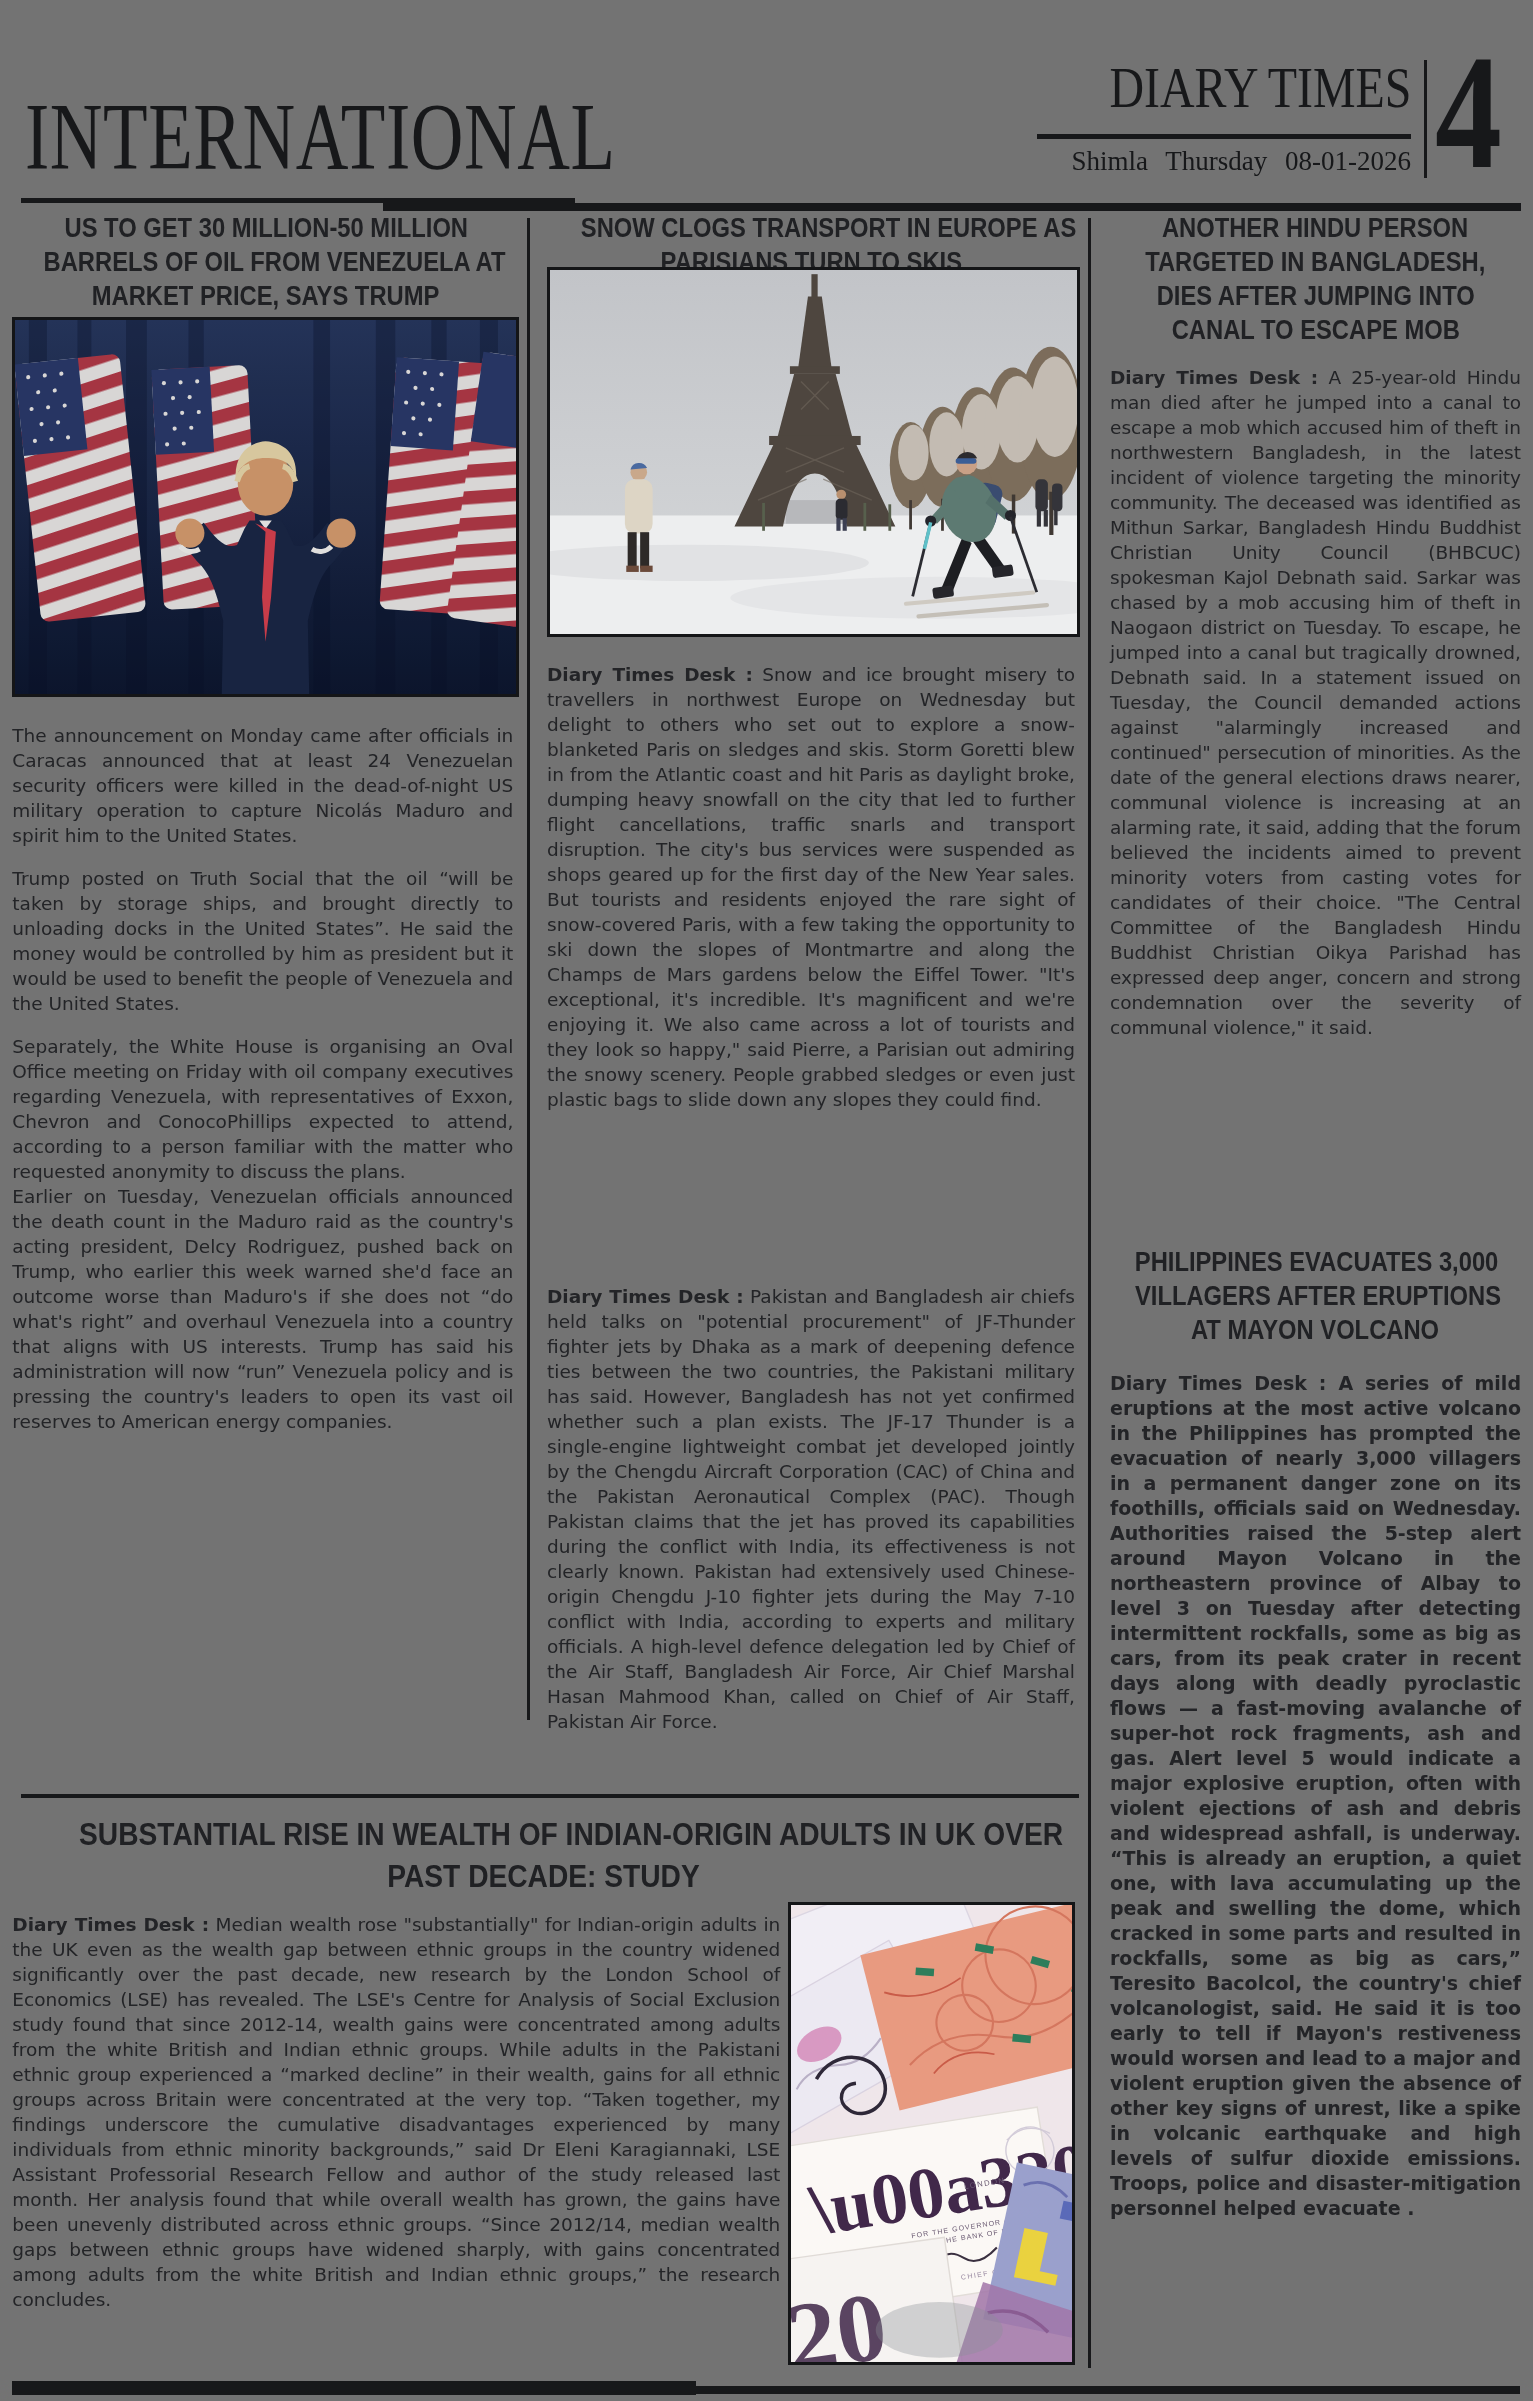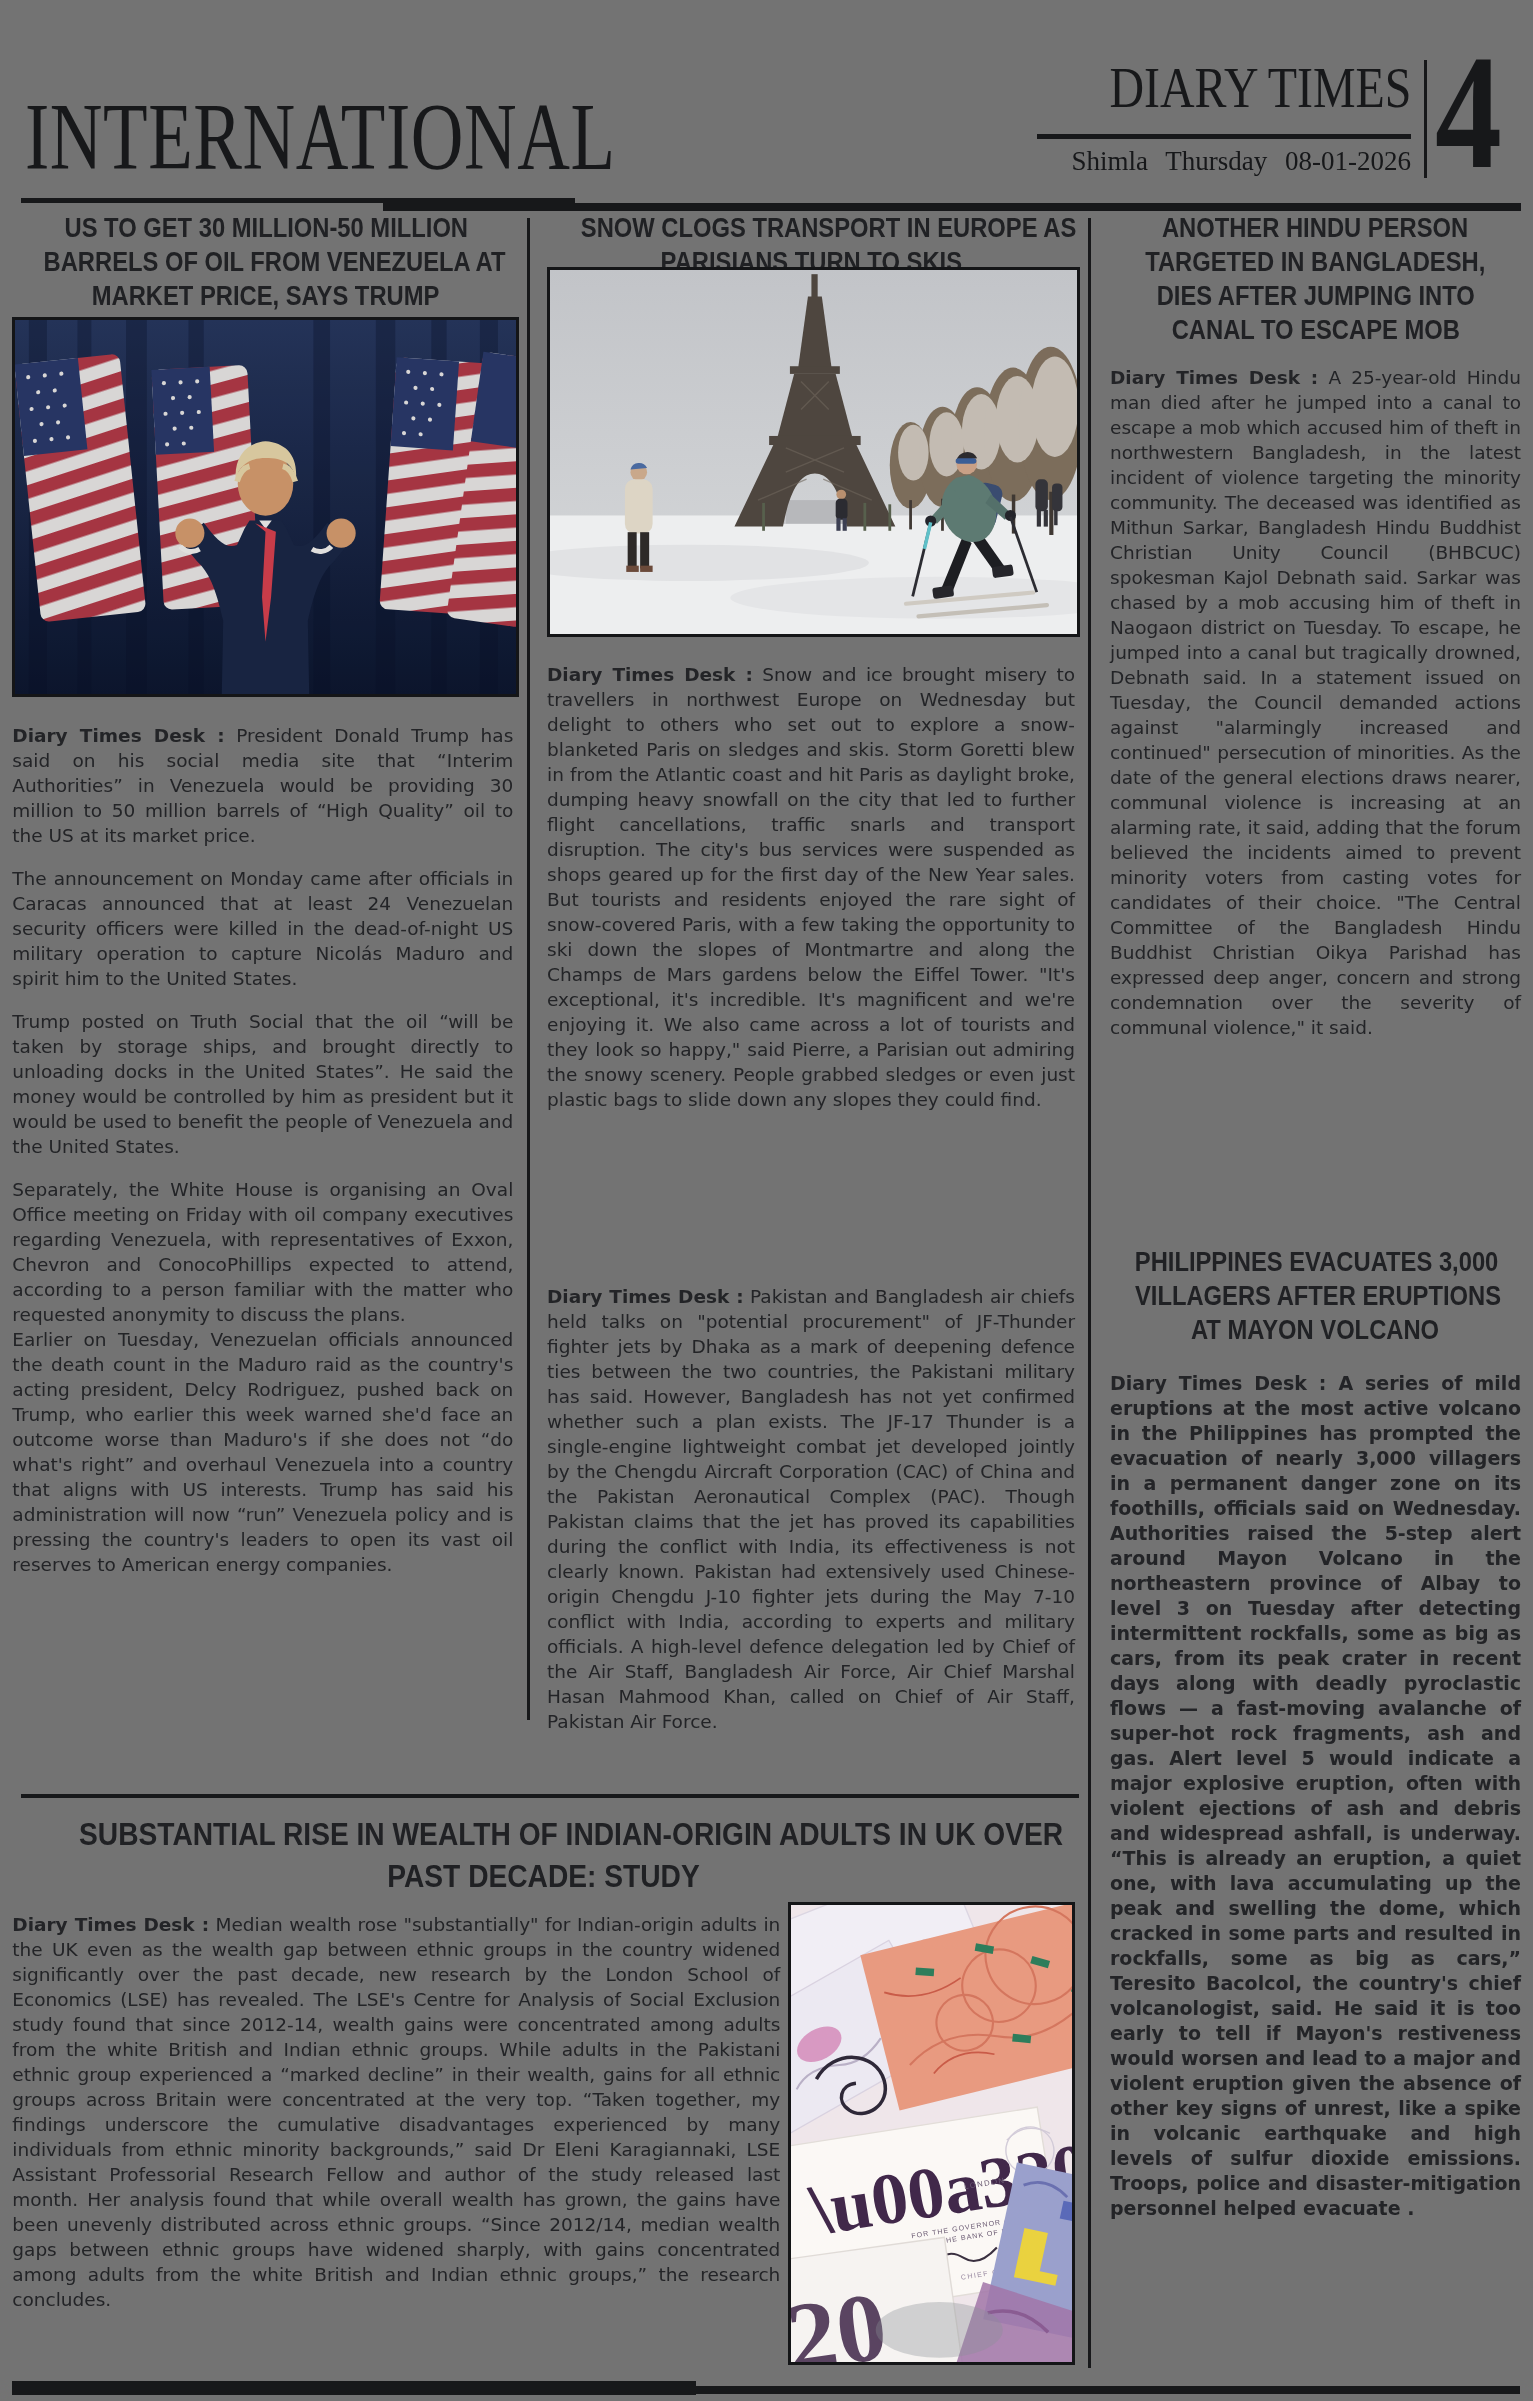--- a/index.html
+++ b/index.html
@@ -177,21 +177,20 @@
         <path d="M456,325 a22,22 0 0 1 -28,4" stroke="#f2f0ee" stroke-width="7" fill="none"></path>
         <ellipse cx="361" cy="235" rx="40" ry="46" fill="#d79d6f"></ellipse>
         <path d="M318,228 C316,196 334,176 361,174 C390,176 407,194 405,226 C398,206 388,198 361,198 C338,198 324,208 318,228 Z" fill="#e8d7ab"></path>
         <path d="M320,232 C324,218 330,212 338,210 M404,232 C400,218 394,212 386,210" stroke="#e8d7ab" stroke-width="8" fill="none"></path>
       </g>
       <rect width="722" height="537" fill="#000" opacity="0.07"></rect>
     </svg>
   </div>
 
   <div class="abs body bd-a">
-    <p><span class="byline">Diary Times Desk :</span> <span>President Donald Trump has said on his social media site that “Interim Authorities” in Venezuela would be providing 30 million to 50 million barrels of “High Quality” oil to the US at its market price.</span></p>
     <p>The announcement on Monday came after officials in Caracas announced that at least 24 Venezuelan security officers were killed in the dead-of-night US military operation to capture Nicolás Maduro and spirit him to the United States.</p>
     <p>Trump posted on Truth Social that the oil “will be taken by storage ships, and brought directly to unloading docks in the United States”. He said the money would be controlled by him as president but it would be used to benefit the people of Venezuela and the United States.</p>
     <p>Separately, the White House is organising an Oval Office meeting on Friday with oil company executives regarding Venezuela, with representatives of Exxon, Chevron and ConocoPhillips expected to attend, according to a person familiar with the matter who requested anonymity to discuss the plans.</p>
     <p class="nogap">Earlier on Tuesday, Venezuelan officials announced the death count in the Maduro raid as the country's acting president, Delcy Rodriguez, pushed back on Trump, who earlier this week warned she'd face an outcome worse than Maduro's if she does not “do what's right” and overhaul Venezuela into a country that aligns with US interests. Trump has said his administration will now “run” Venezuela policy and is pressing the country's leaders to open its vast oil reserves to American energy companies.</p>
   </div>
 
   <div class="abs headline hl-b">
     <span class="hl-line">SNOW CLOGS TRANSPORT IN EUROPE AS</span><br>
     <span class="hl-line">PARISIANS TURN TO SKIS</span>
   </div>

